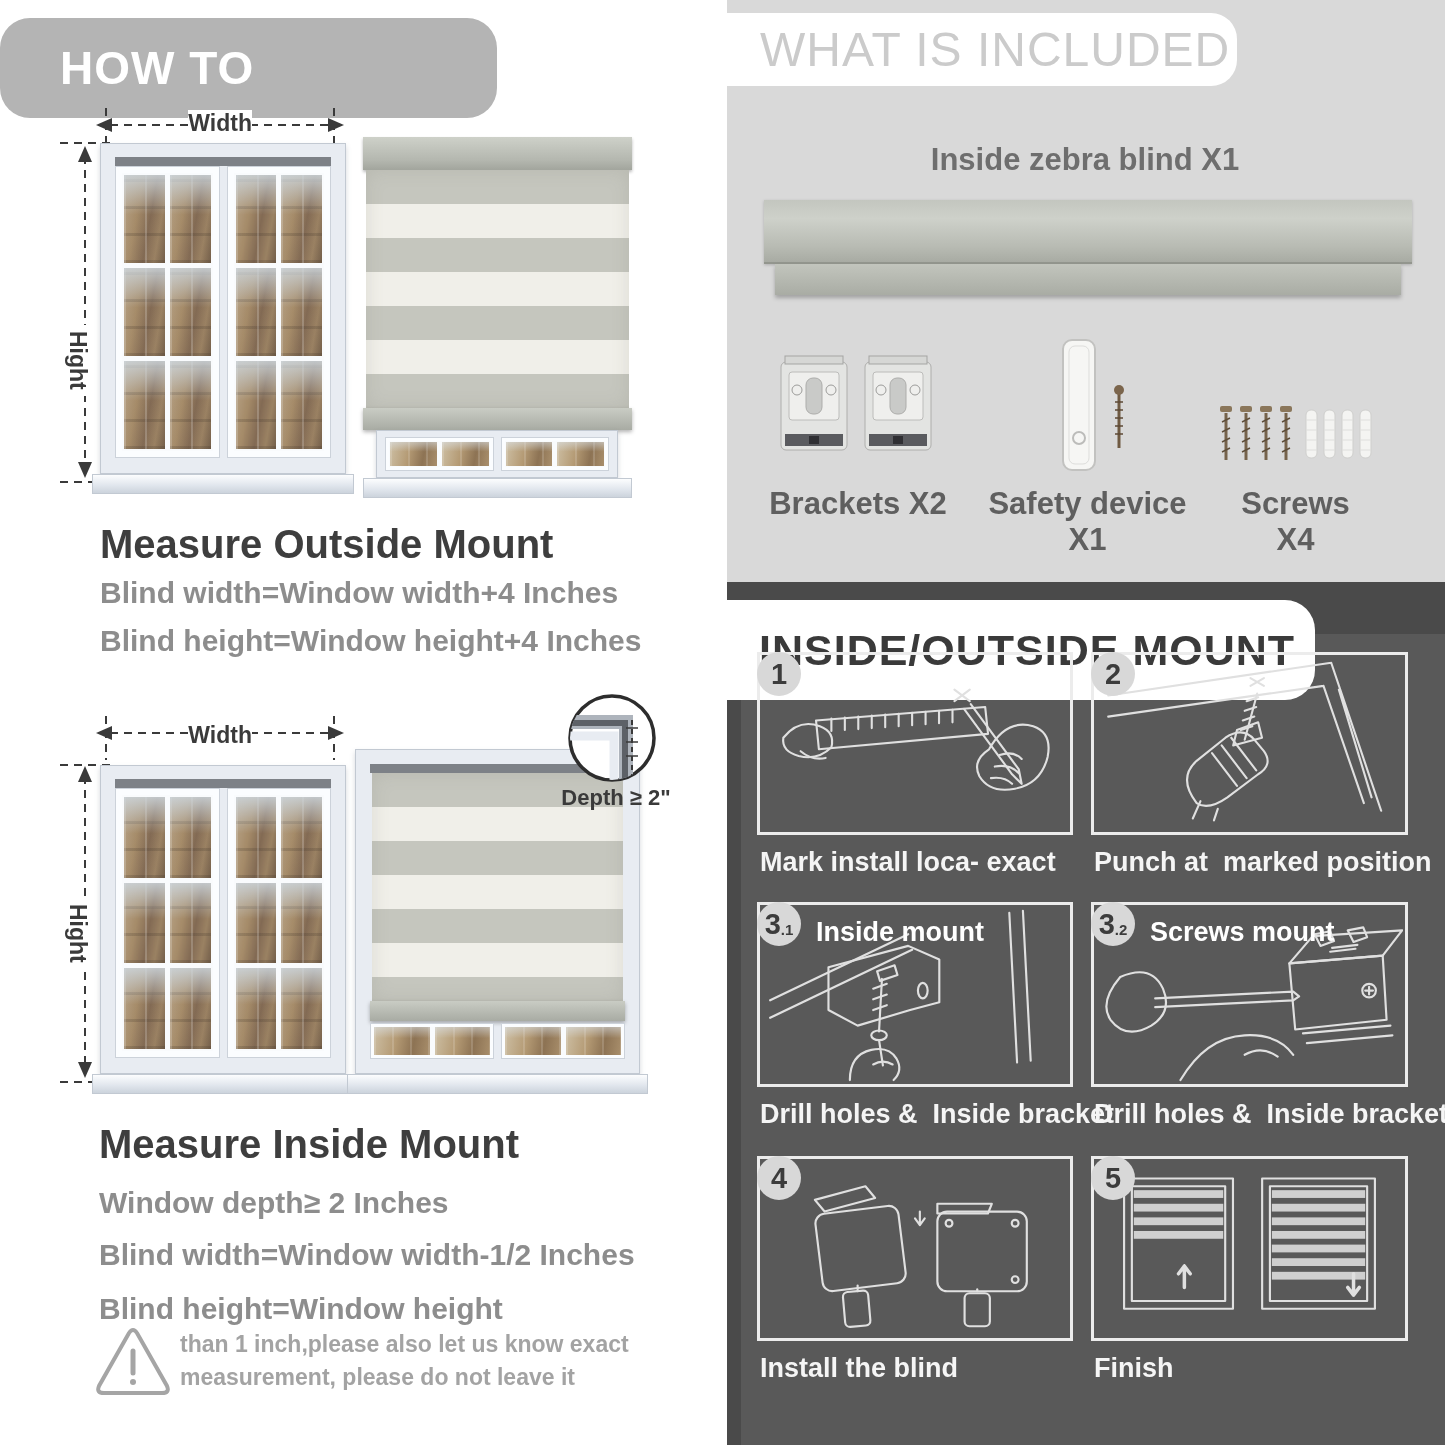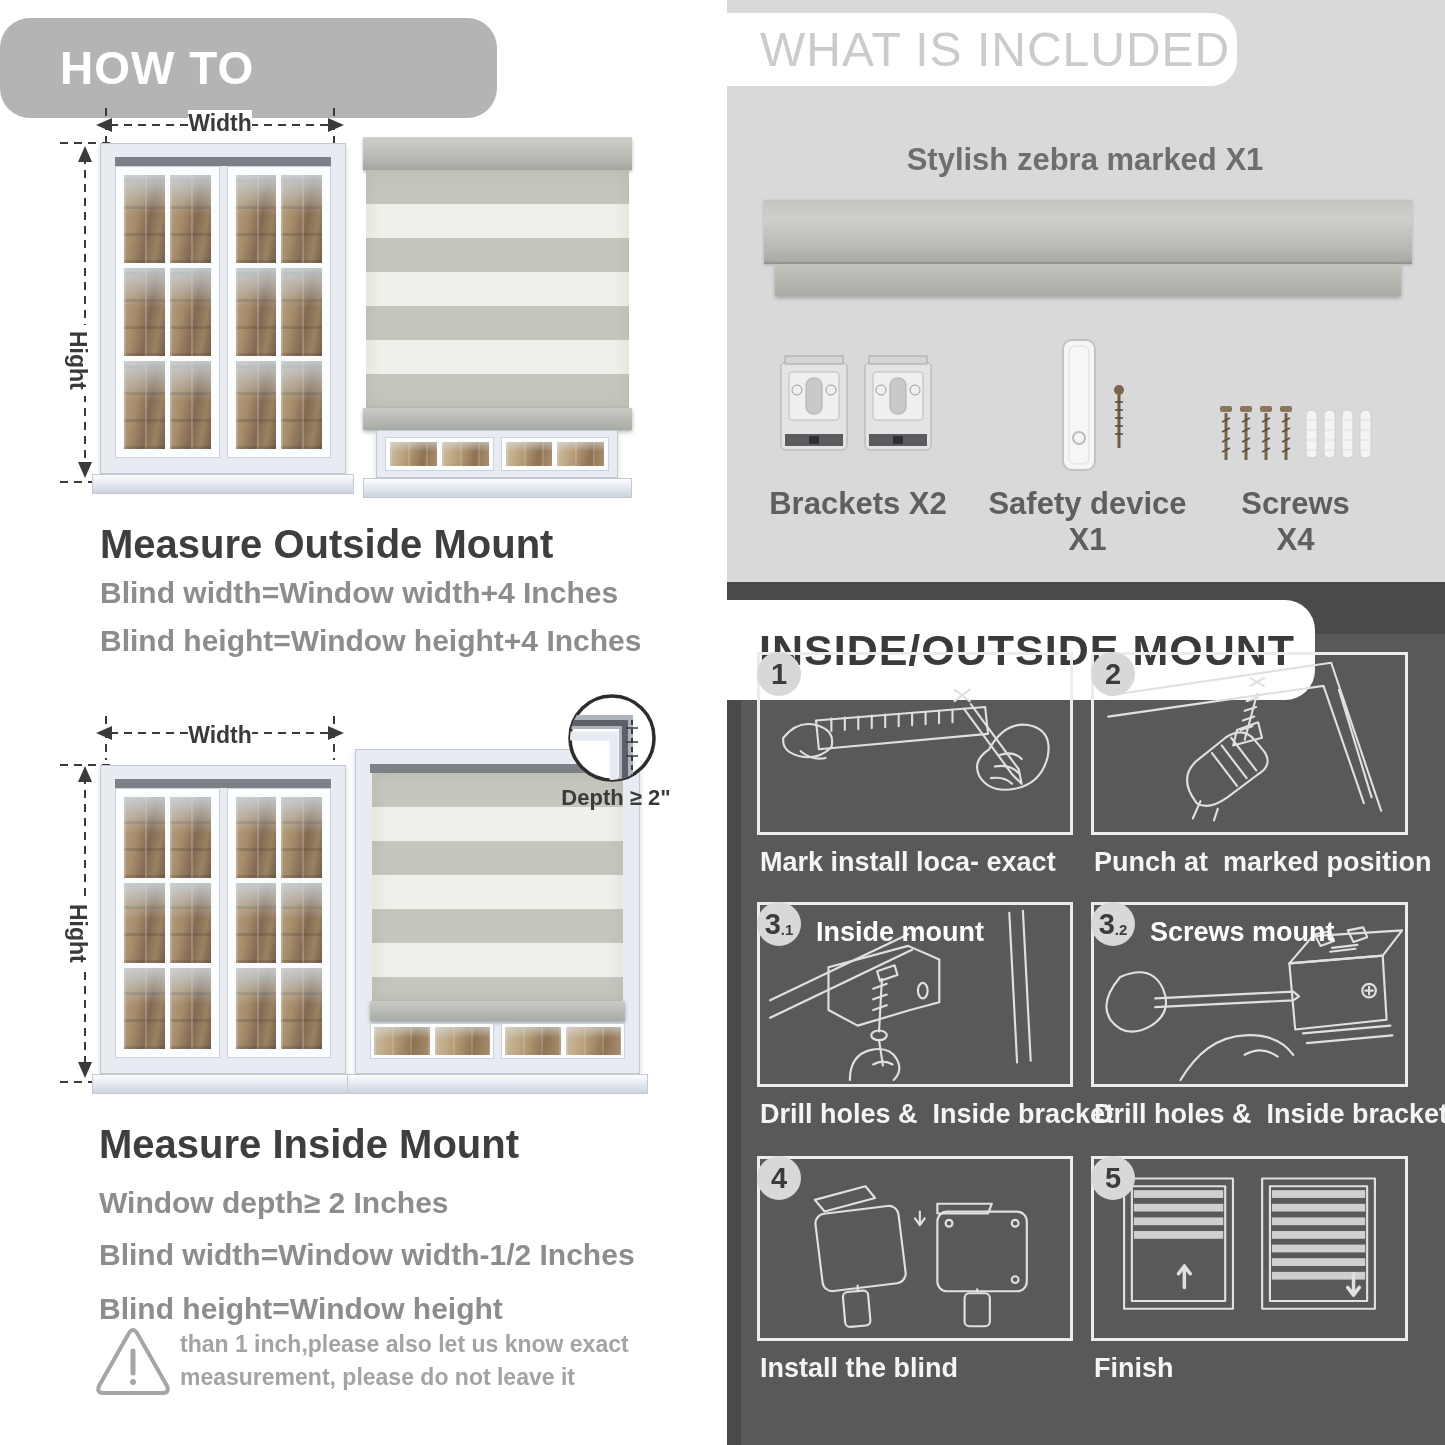--- a/index.html
+++ b/index.html
@@ -13,21 +13,21 @@
   .htm-header .txt{line-height:100px;padding-left:36px;font-size:46px;font-weight:bold;color:#ffffff;letter-spacing:1px;margin-left:24px;}
   .wii-header{left:712px;top:13px;width:525px;height:73px;background:#ffffff;border-radius:0 26px 26px 0;}
   .wii-header .txt{line-height:73px;padding-left:48px;font-size:48px;font-weight:normal;color:#cbcbcb;letter-spacing:1px;}
   .iom-header{left:712px;top:600px;width:603px;height:100px;background:#ffffff;border-radius:0 30px 30px 0;}
   .iom-header .txt{line-height:100px;padding-left:47px;font-size:43px;font-weight:bold;color:#3a3a3a;letter-spacing:1px;}
 
   
   .mtitle{font-size:40px;font-weight:bold;color:#3e3e3e;}
   .mline{font-size:30px;font-weight:bold;color:#8d8d8d;}
   .warn-line{font-size:23px;font-weight:bold;color:#a3a3a3;line-height:33px;}
-  .dim-label{font-size:23px;font-weight:bold;color:#3a3a3a;background:#fff;text-align:center;}
+  .dim-label{font-size:23px;font-weight:bold;color:#3a3a3a;background:#fff;text-align:right;}
   .vert{writing-mode:vertical-rl;text-orientation:sideways;padding:6px 0;}
   .depth-label{font-size:22px;font-weight:bold;color:#3a3a3a;text-align:center;}
 
   
   .win{background:#e8ecf2;border:1px solid #c2c9d2;box-shadow:0 3px 5px rgba(90,100,115,.25);
        padding:13px 14px 15px 14px;box-sizing:border-box;}
   .win-top{height:9px;background:#7d8187;}
   .sashes{display:flex;gap:7px;height:calc(100% - 9px);box-sizing:border-box;padding-top:0;}
   .sash{flex:1;background:#f9fbfd;border:1px solid #ccd2da;box-shadow:inset 0 0 0 6px #fbfdff;
         padding:8px;display:grid;gap:5px;box-sizing:border-box;}
@@ -236,21 +236,21 @@
   <div class="abs" style="left:180px;top:1328px;">
     <div class="warn-line">than 1 inch,please also let us know exact</div>
     <div class="warn-line">measurement, please do not leave it</div>
   </div>
 
   <div class="abs included-panel"></div>
   <div class="abs lozenge wii-header">
     <div class="txt">WHAT IS INCLUDED</div>
   </div>
 
-  <div class="abs product-title" style="left:760px;top:142px;width:650px;">Stylish zebra marked X1</div>
+  <div class="abs product-title" style="left:760px;top:142px;width:650px;">Inside zebra blind X1</div>
 
   <div class="abs" style="left:764px;top:200px;width:648px;">
     <div style="height:62px;background:linear-gradient(180deg,#c3c6bf 0%,#ced1ca 30%,#b8bbb3 75%,#a8aba3 100%);border-bottom:2px solid #93968e;box-shadow:0 1px 3px rgba(0,0,0,.2);"></div>
     <div style="height:31px;margin:0 11px;background:linear-gradient(180deg,#c2c5bd,#a9aca4);box-shadow:0 3px 4px rgba(0,0,0,.25);"></div>
   </div>
 
   <svg class="abs" style="left:779px;top:352px;" width="155" height="112" viewBox="0 0 155 112">
     <g>
       <rect x="2" y="10" width="66" height="88" rx="5" fill="#e3e4e2" stroke="#aeaeac"></rect>
       <rect x="6" y="4" width="58" height="8" fill="#d6d7d5" stroke="#a5a5a3"></rect>

